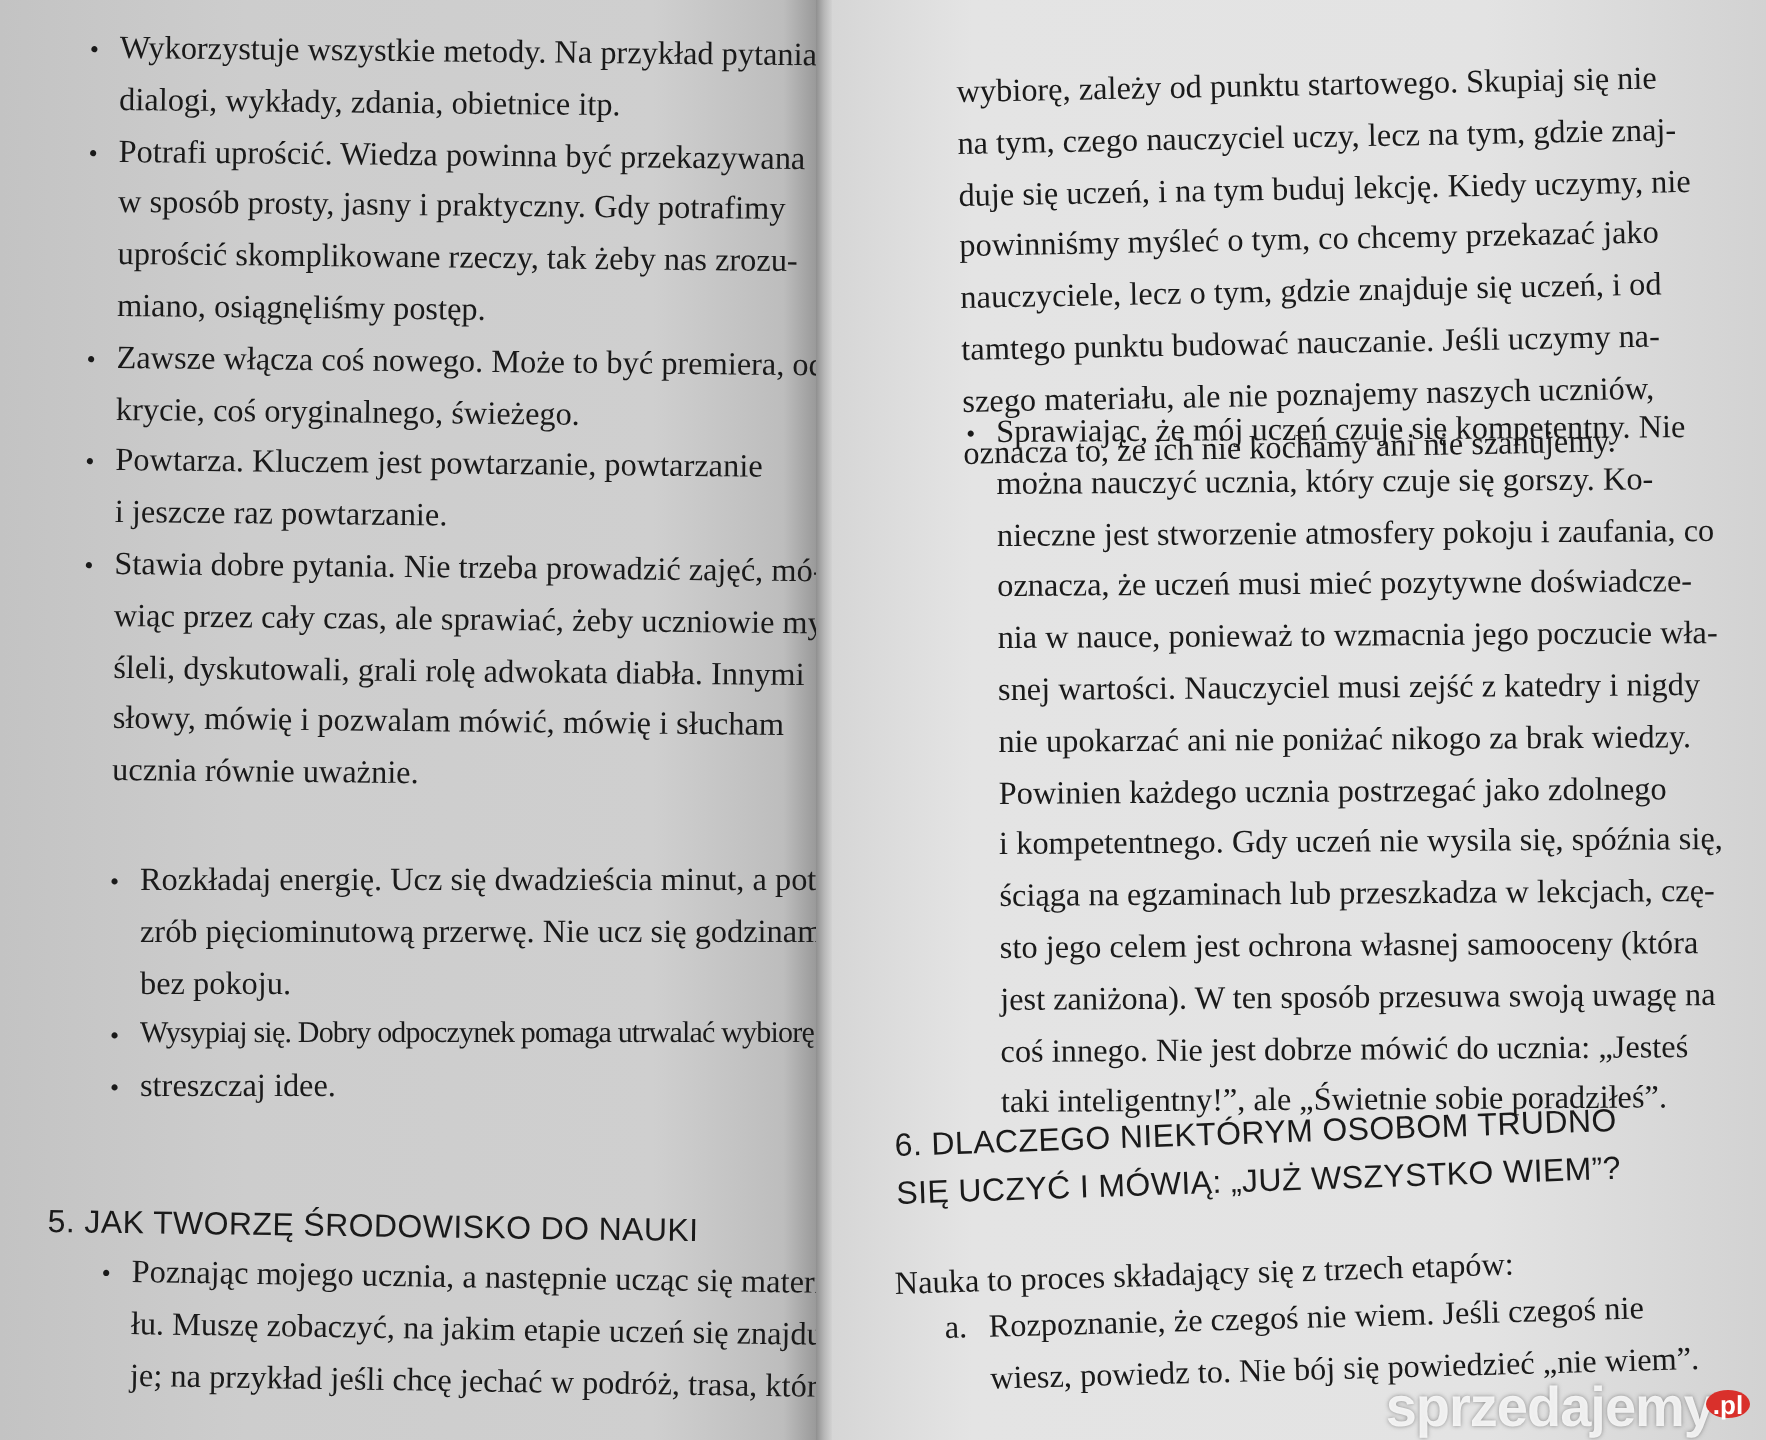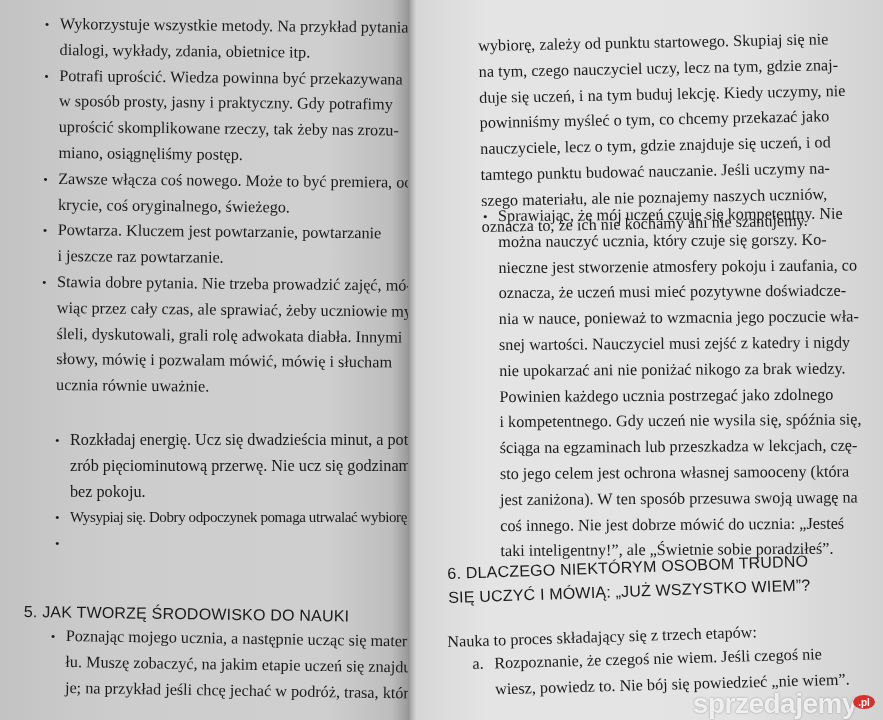--- a/index.html
+++ b/index.html
@@ -66,21 +66,21 @@
       font-size: 28px;
       color: rgba(255,255,255,0.85);
       text-shadow: 0 0 2px rgba(80,80,80,0.6);
       letter-spacing: -0.5px;
     }
     .watermark-badge {
       width: 22px; height: 14px; border-radius: 50%;
       background: #d9302b;
       color: #fff;
       font-family: "Liberation Sans", "DejaVu Sans", sans-serif;
-      font-weight: bold; font-size: 10px;
+      font-weight: bold; font-size: 13px;
       display: flex; align-items: center; justify-content: center;
       margin-left: -4px; margin-top: -4px;
     }
   </style>
 </head>
 <body>
 
 <div class="spread">
   <div class="page page-left">
 
@@ -124,20 +124,21 @@
         <span class="line">Rozkładaj energię. Ucz się dwadzieścia minut, a potem</span>
         <span class="line">zrób pięciominutową przerwę. Nie ucz się godzinami</span>
         <span class="line">bez pokoju.</span>
       </li>
       <li style="font-size:15px; letter-spacing:-0.4px;">
         <span class="dot">•</span>
         <span class="line">Wysypiaj się. Dobry odpoczynek pomaga utrwalać wybiorę.</span>
       </li>
       <li>
         <span class="dot">•</span>
+        <span class="line">streszczaj idee.</span>
       </li>
     </ul>
 
     <div class="heading left-h5">5. JAK TWORZĘ ŚRODOWISKO DO NAUKI</div>
 
     <ul class="bullets text left-list-5">
       <li>
         <span class="dot">•</span>
         <span class="line">Poznając mojego ucznia, a następnie ucząc się materia-</span>
         <span class="line">łu. Muszę zobaczyć, na jakim etapie uczeń się znajdu-</span>

